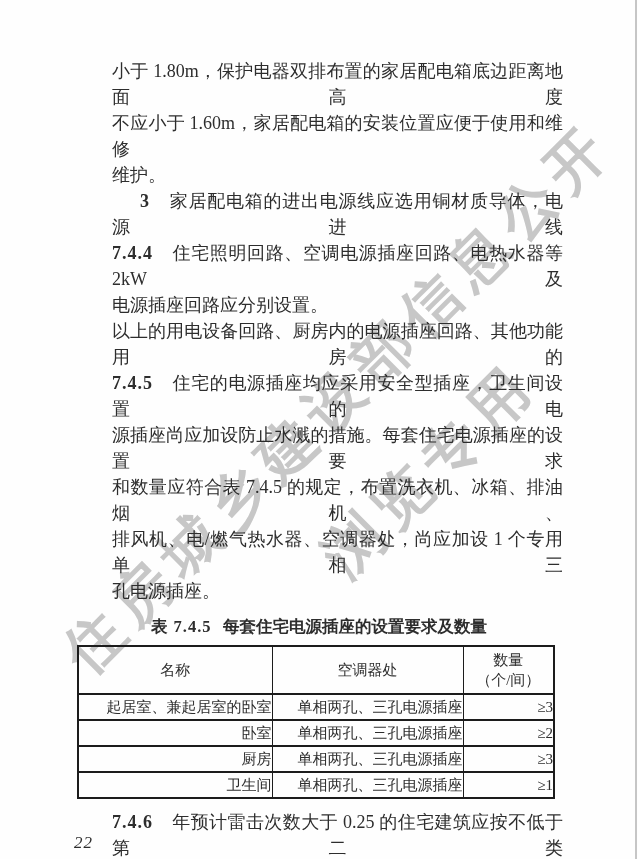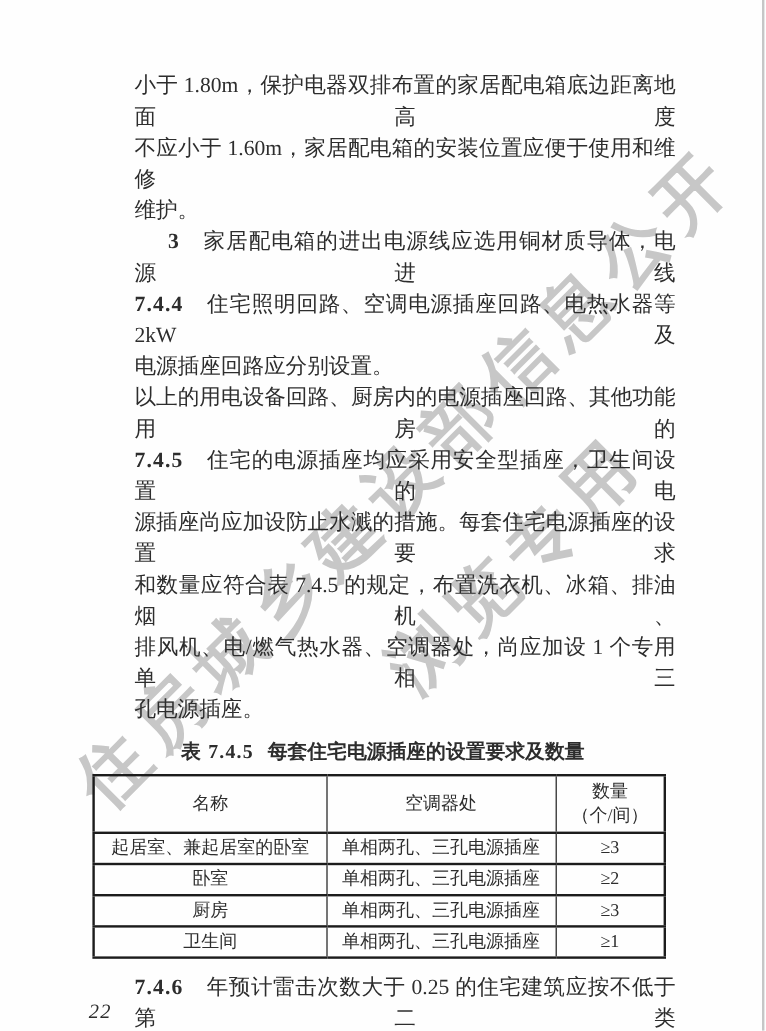--- a/index.html
+++ b/index.html
@@ -40,21 +40,21 @@
     border-collapse:collapse; table-layout:fixed;
     width:476px; margin:7px 0 0 2px;
     font-size:15px; line-height:20px;
   }
   table.spec th, table.spec td {
     border:1px solid #1c1c1c; border-top-width:2px; border-bottom-width:2px;
     text-align:center; vertical-align:middle; font-weight:normal; padding:0;
   }
   table.spec { border:2.5px solid #1c1c1c; }
   table.spec th { height:46px; }
-  table.spec td { height:24px; }
+  table.spec td { height:24px;text-align:right; }
 
   .page-num {
     position:absolute; left:74px; top:833px; z-index:2;
     font-style:italic; font-size:17px; letter-spacing:1px;
   }
 </style>
 </head>
 <body>
 
 <div class="page">

